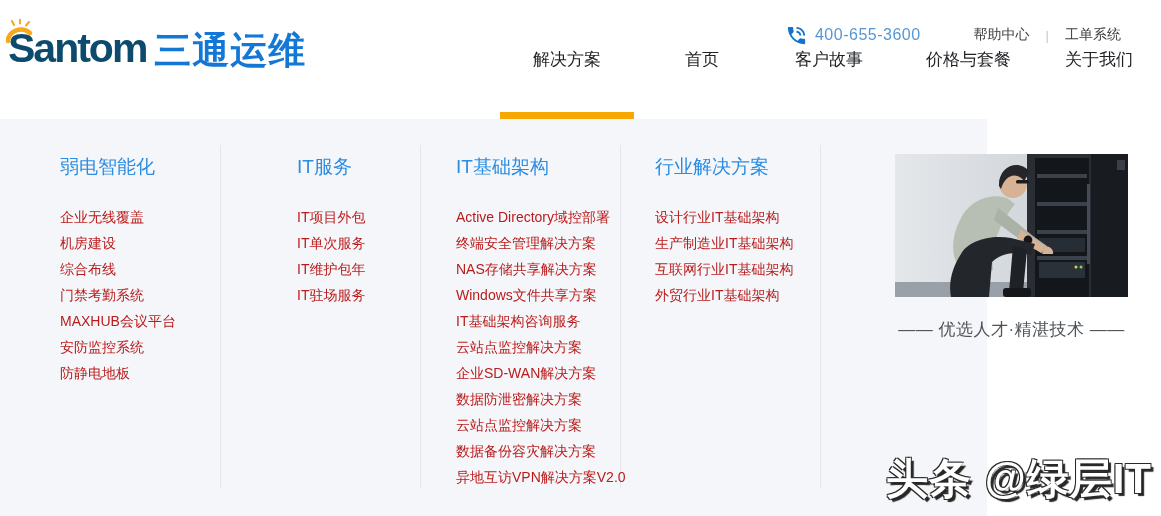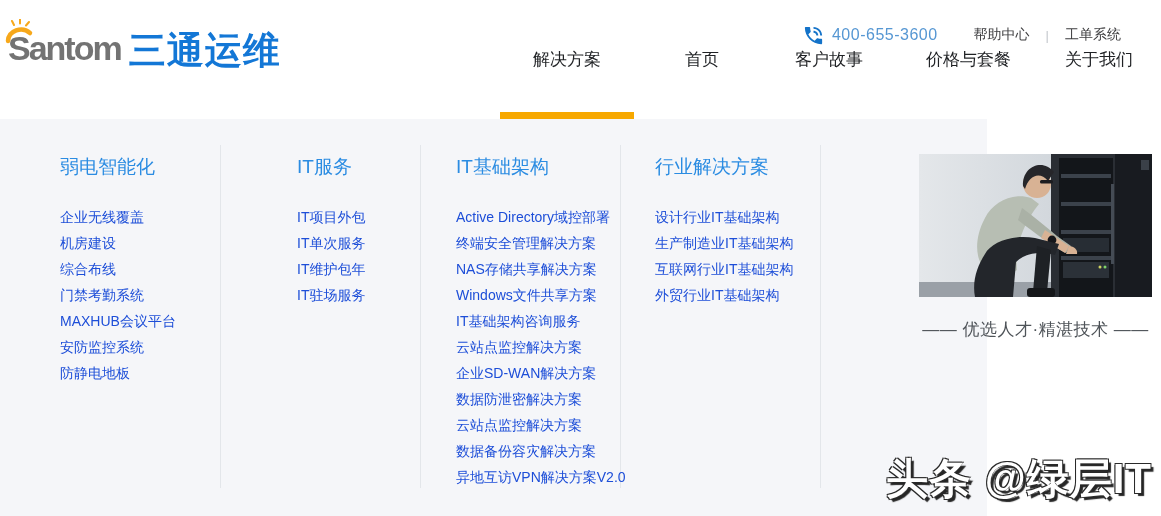--- a/index.html
+++ b/index.html
@@ -4,53 +4,53 @@
 <style>
   * { margin:0; padding:0; box-sizing:border-box; }
   html,body { background:#fff; }
   body { font-family:"Liberation Sans","DejaVu Sans",sans-serif; }
   .stage { position:relative; width:1161px; height:516px; overflow:hidden; background:#fff; }
 
   
   .site-header { position:absolute; left:0; top:0; width:1161px; height:119px; background:#ffffff; }
 
   .logo { position:absolute; left:8px; top:22px; display:flex; align-items:flex-end; cursor:pointer; }
-  .logo-en { font-size:34px; font-weight:700; color:#737373; letter-spacing:-2px; line-height:52px; }
+  .logo-en { font-size:41px; font-weight:700; color:#0c4a6e; letter-spacing:-2px; line-height:52px; }
   .logo-cn { font-size:37px; font-weight:700; color:#1377d6; margin-left:8px; line-height:46px; letter-spacing:1px; }
   .sun { position:absolute; left:-3px; top:-3px; width:30px; height:26px; }
 
   .utility { position:absolute; top:22px; right:40px; display:flex; align-items:center; height:26px; }
   .phone-wrap { display:flex; align-items:center; cursor:pointer; }
   .phone-wrap svg { width:23px; height:23px; margin-right:7px; }
   .phone-number { font-size:16px; color:#5697d3; letter-spacing:.5px; }
   .util-link { font-size:14px; color:#3d3d3f; text-decoration:none; cursor:pointer; }
-  .util-link:first-of-type { margin-left:36px; }
+  .util-link:first-of-type { margin-left:53px; }
   .util-sep { color:#c3c7cc; margin:0 16px; font-size:13px; }
 
   .main-nav { position:absolute; left:533px; top:0; height:119px; display:flex; align-items:center; }
   .nav-item { position:relative; height:119px; display:flex; align-items:center; font-size:17px; color:#1f2124; cursor:pointer; white-space:nowrap; }
   .nav-item:nth-child(2){ margin-left:84px; }
   .nav-item:nth-child(3){ margin-left:76px; }
   .nav-item:nth-child(4){ margin-left:63px; }
   .nav-item:nth-child(5){ margin-left:54px; }
   .nav-item.active::after { content:""; position:absolute; left:50%; transform:translateX(-50%); bottom:0; width:134px; height:7px; background:#f7a800; }
 
   
   .panel { position:absolute; left:0; top:119px; width:987px; height:397px; background:#f5f6f9; }
   .vdiv { position:absolute; top:26px; width:1px; height:343px; background:#e3e6ea; }
   .vdiv.d1{ left:220px; } .vdiv.d2{ left:420px; } .vdiv.d3{ left:620px; } .vdiv.d4{ left:820px; }
 
   .col { position:absolute; top:36px; }
   .col.c1{ left:60px; } .col.c2{ left:297px; } .col.c3{ left:456px; } .col.c4{ left:655px; }
   .col h3 { font-size:19px; font-weight:500; color:#2b8ce2; line-height:24px; cursor:pointer; }
   .col ul { list-style:none; margin-top:26px; }
-  .col li { height:26px; display:flex; align-items:center; font-size:14px; color:#1d4ed8; cursor:pointer; white-space:nowrap; }
+  .col li { height:26px; display:flex; align-items:center; font-size:14px; color:#b91c1c; cursor:pointer; white-space:nowrap; }
 
   
-  .promo { position:absolute; left:874px; top:35px; width:233px;padding-left:45px; }
+  .promo { position:absolute; left:850px; top:35px; width:233px;padding-left:45px; }
   .photo { width:233px; height:143px; overflow:hidden; background:#d7dbdf; }
   .photo svg { display:block; }
   .promo figcaption { margin-top:21px; width:233px; text-align:center; font-size:17px; color:#4e5358; letter-spacing:.5px; white-space:nowrap; }
 
   
   .watermark { position:absolute; right:9px; bottom:9px; font-size:42px; font-weight:800; color:#ffffff; letter-spacing:1px;
     text-shadow:-1px -1px 0 #2a2a2a, 1px -1px 0 #2a2a2a, -1px 1px 0 #2a2a2a, 3px 3px 1px #262626; }
 </style>
 </head>
 <body>

